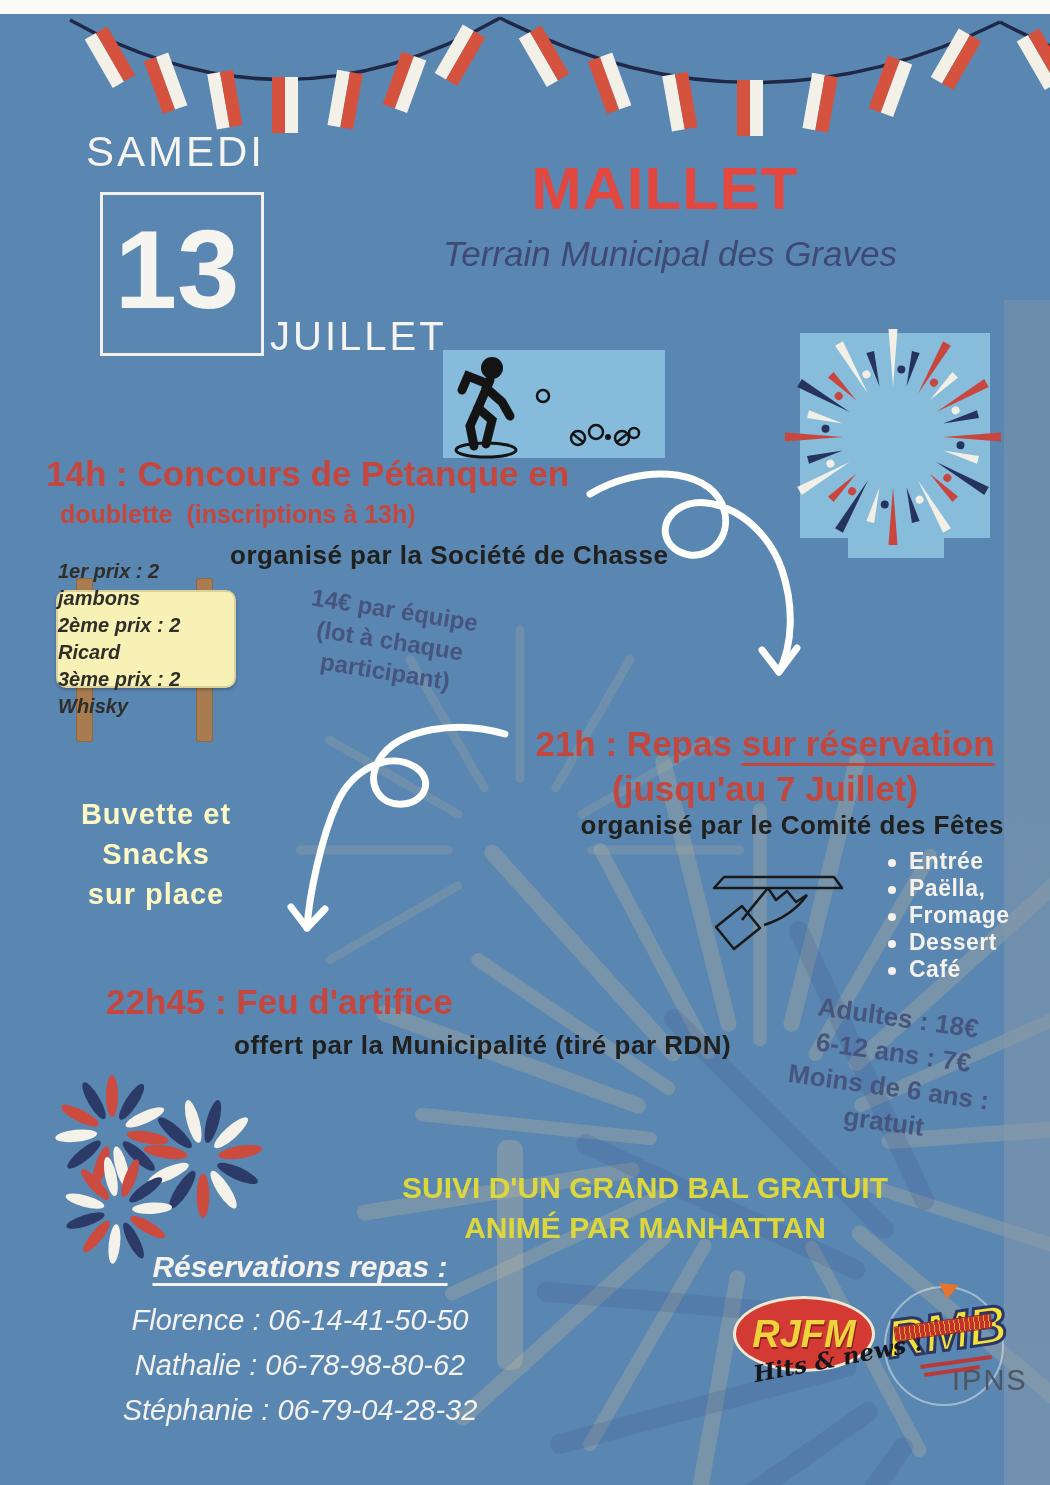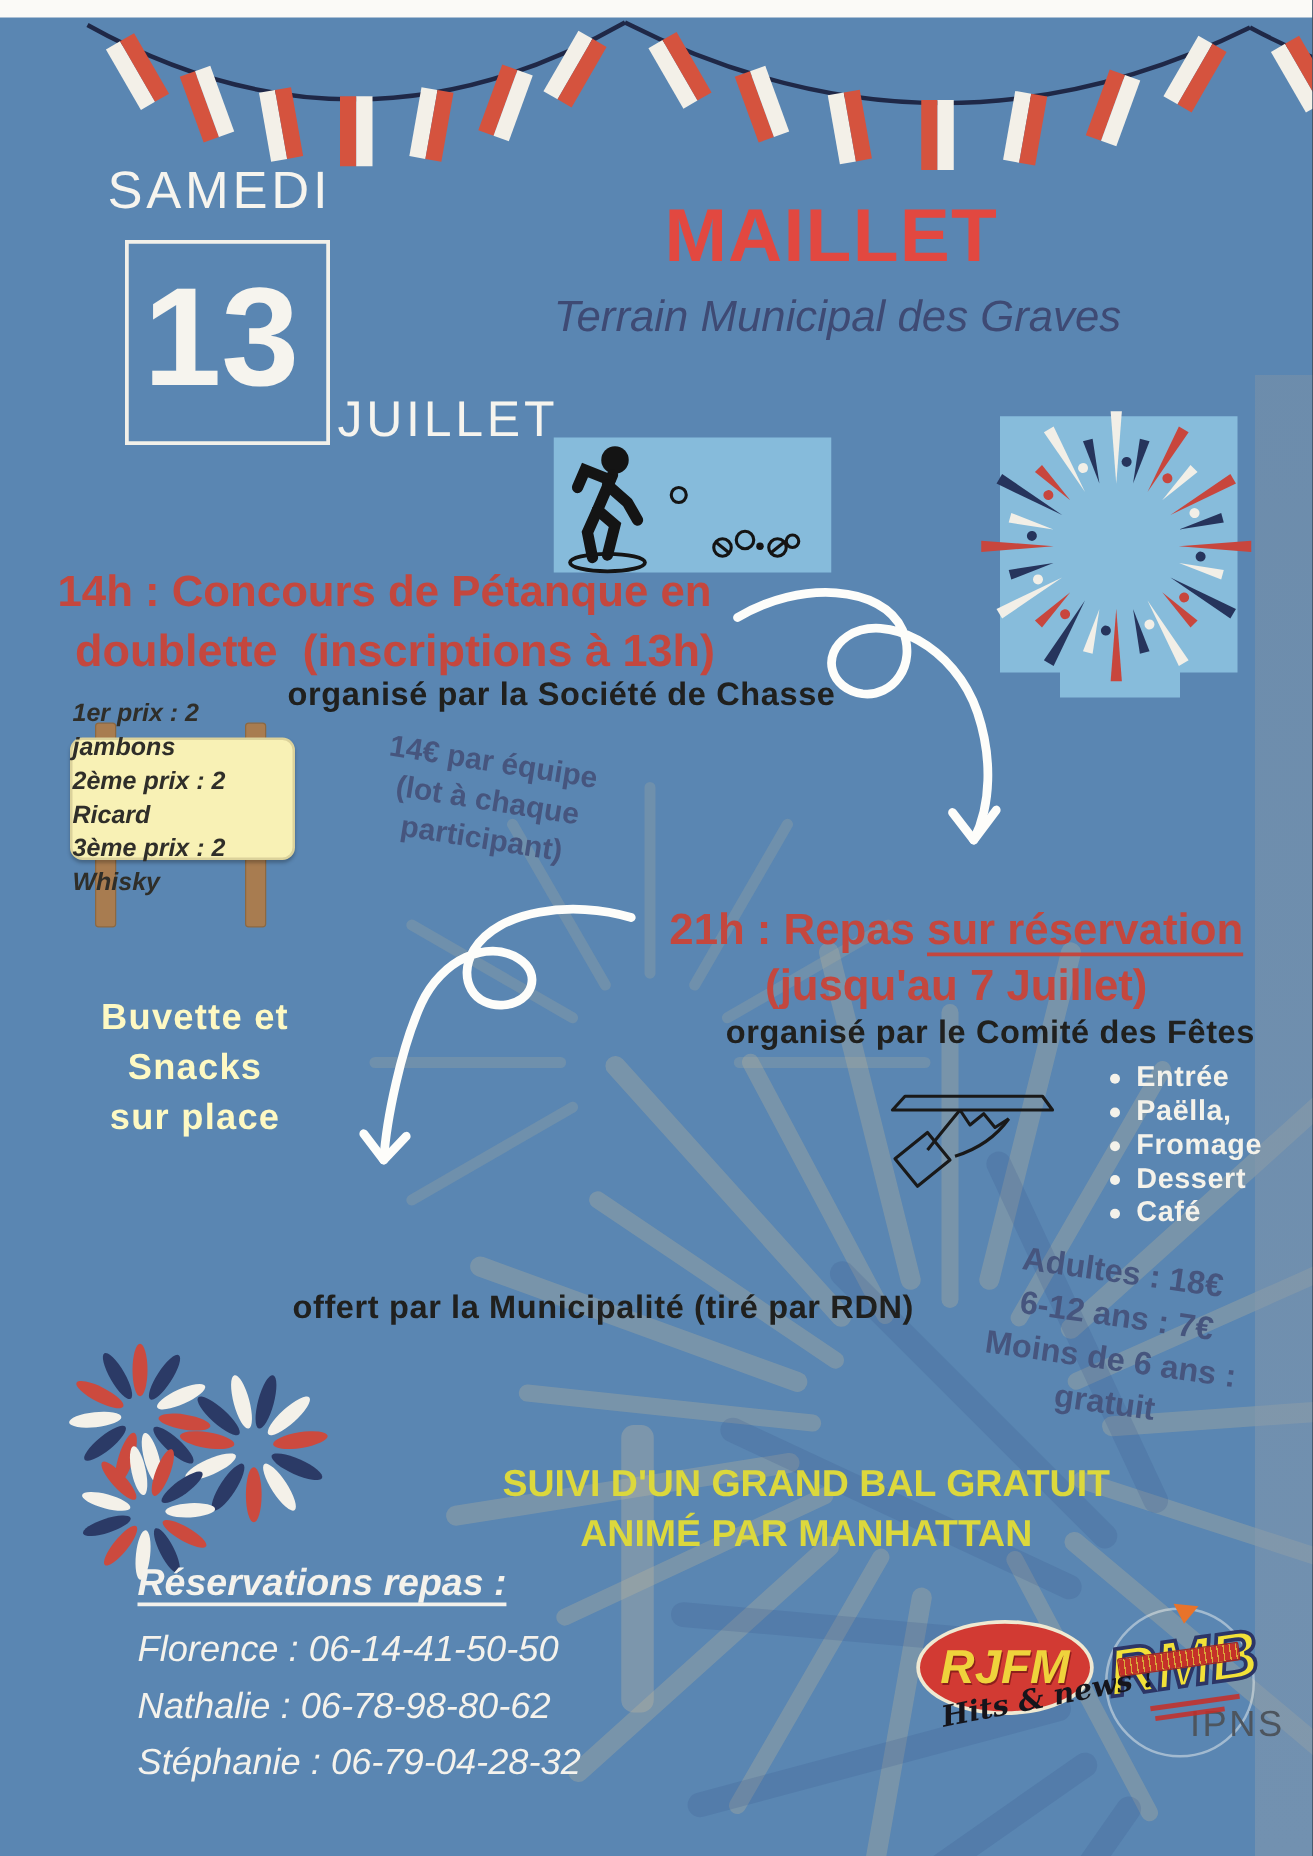--- a/index.html
+++ b/index.html
@@ -24,21 +24,21 @@
     font-size:112px;font-weight:800;color:#f6f4ee;}
   #juillet{left:270px;top:314px;font-size:40px;color:#f6f4ee;letter-spacing:3px;font-weight:500;}
   #maillet{left:460px;top:154px;width:410px;text-align:center;
     font-size:60px;font-weight:800;color:#e24840;letter-spacing:1px;}
   #subtitle{left:420px;top:234px;width:500px;text-align:center;
     font-size:35px;font-style:italic;color:#3e4a74;font-weight:500;}
 
   
   .red-h{font-weight:700;color:#c4473e;}
   #e1h1{left:46px;top:454px;font-size:35px;}
-  #e1h2{left:60px;top:500px;font-size:36px;white-space:pre-wrap;}
+  #e1h2{left:60px;top:500px;font-size:25px;white-space:pre-wrap;}
   .org-text{font-size:26px;font-weight:700;color:#20201e;letter-spacing:.5px;}
   #e1org{left:230px;top:540px;}
 
   
   .post{width:15px;height:162px;background:#a87c50;border:1px solid #8d6840;border-radius:3px;}
   #postL{left:76px;top:578px;} #postR{left:196px;top:578px;}
   #sign-board{left:56px;top:590px;width:176px;height:94px;background:#f8f1b5;
     border:2px solid #dbd29b;border-radius:10px;box-shadow:0 2px 3px rgba(0,0,0,.25);
     display:flex;flex-direction:column;justify-content:center;align-items:center;}
   .sign-line{font-size:20px;font-style:italic;font-weight:600;color:#2f2e29;line-height:27px;}
@@ -64,21 +64,21 @@
 
   
   #e3h{left:106px;top:982px;font-size:35px;}
   #e3org{left:234px;top:1030px;}
 
   
   #bal{left:385px;top:1168px;width:520px;text-align:center;font-size:30px;font-weight:800;
     color:#dcd83c;line-height:40px;}
 
   
-  #resv{left:110px;top:1250px;width:380px;text-align:left;color:#f4f2ec;font-style:italic;}
+  #resv{left:110px;top:1250px;width:380px;text-align:center;color:#f4f2ec;font-style:italic;}
   #resv-title{font-size:30px;font-weight:600;text-decoration:underline;
     text-underline-offset:6px;margin-bottom:14px;}
   .contact{font-size:29px;line-height:45px;font-weight:500;}
 
   
   #rjfm-oval{left:733px;top:1296px;width:136px;height:70px;background:#d23a33;border-radius:50%;
     border:3px solid #efe9d2;display:flex;justify-content:center;align-items:center;}
   #rjfm-text{font-size:38px;font-weight:800;font-style:italic;color:#efd33c;
     text-shadow:1px 2px 0 #8c1f1c;}
   #rjfm-tag{left:752px;top:1344px;font-size:23px;font-style:italic;font-weight:700;color:#15151c;
@@ -355,20 +355,21 @@
     <div class="menu-item"><span class="bullet"></span><span>Dessert</span></div>
     <div class="menu-item"><span class="bullet"></span><span>Café</span></div>
   </div>
 
   <div id="prices" class="abs z2">
     <div>Adultes : 18€</div>
     <div>6-12 ans : 7€</div>
     <div>Moins de 6 ans : gratuit</div>
   </div>
 
+  <div id="e3h" class="abs z2 red-h">22h45 : Feu d'artifice</div>
   <div id="e3org" class="abs z2 org-text">offert par la Municipalité (tiré par RDN)</div>
 
   <div id="bal" class="abs z2">
     <div>SUIVI D'UN GRAND BAL GRATUIT</div>
     <div>ANIMÉ PAR MANHATTAN</div>
   </div>
 
   <div id="resv" class="abs z2">
     <div id="resv-title">Réservations repas :</div>
     <div class="contact">Florence : 06-14-41-50-50</div>

